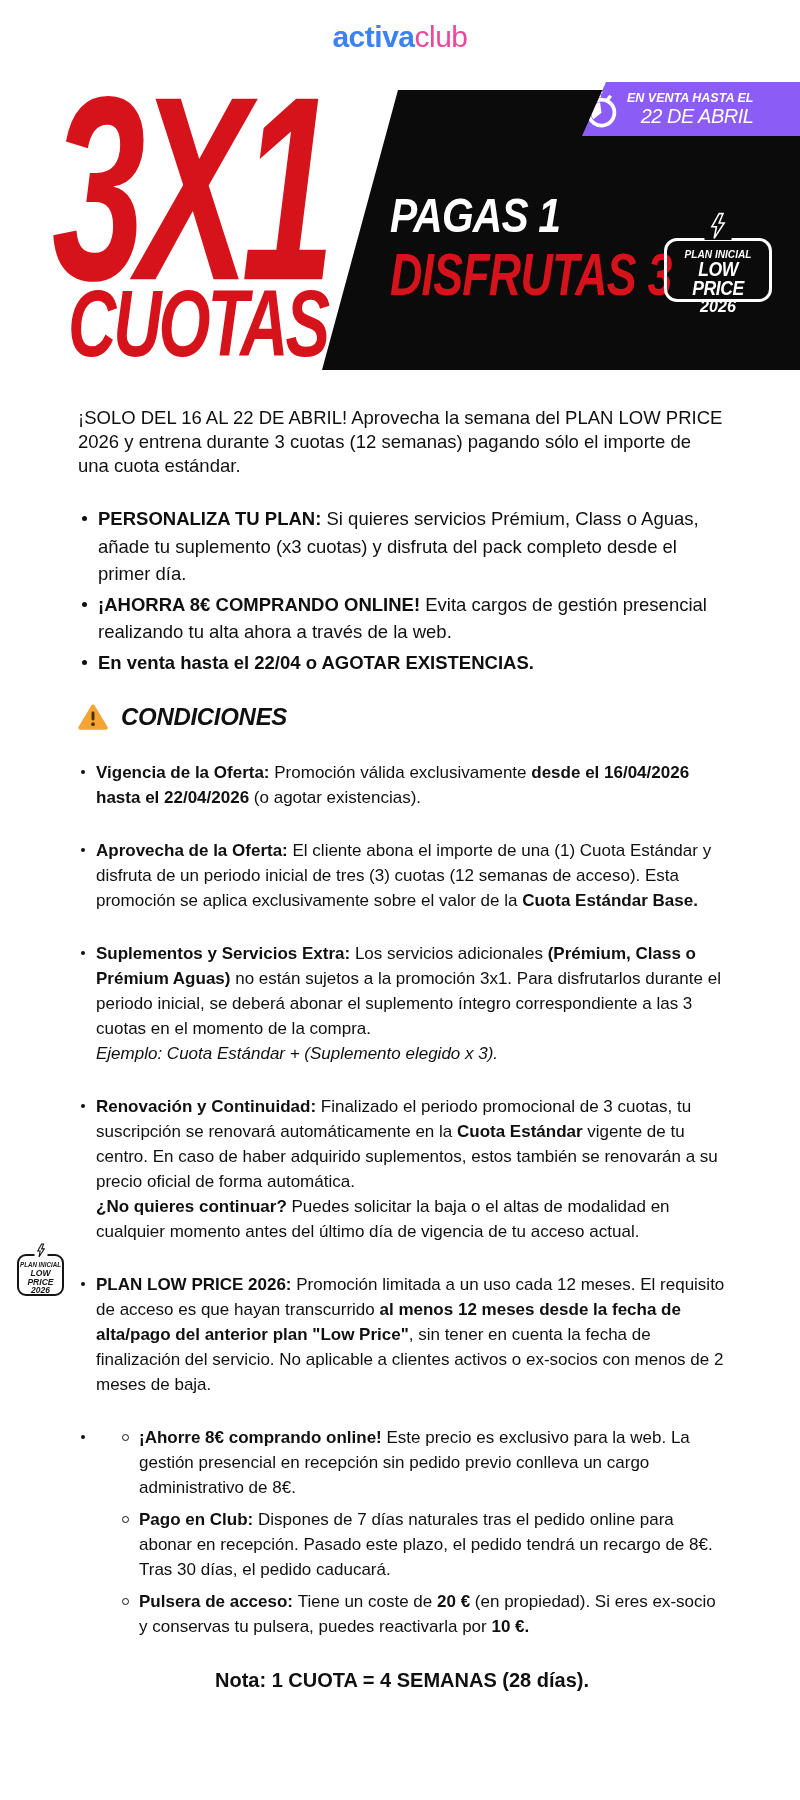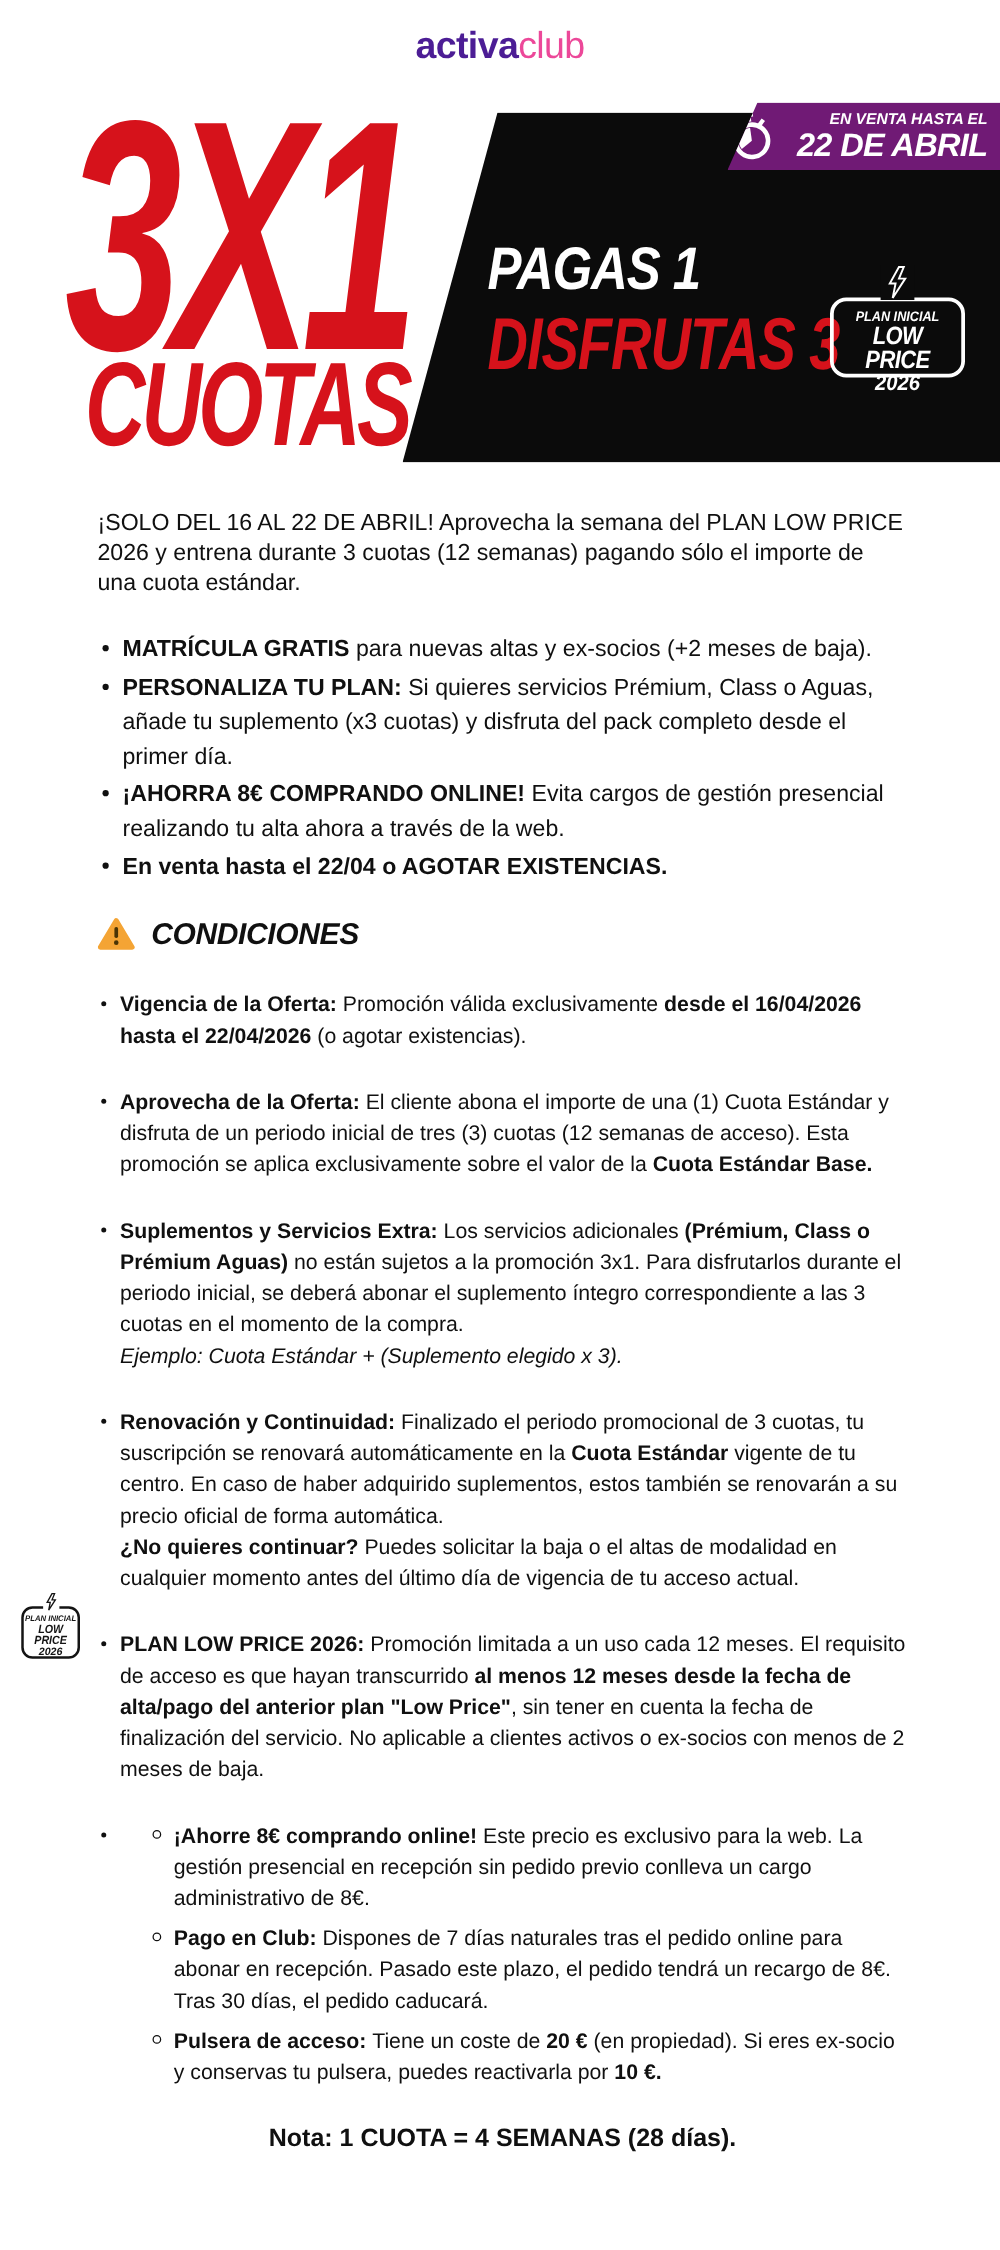--- a/index.html
+++ b/index.html
@@ -1,34 +1,34 @@
 <!DOCTYPE html>
 <html><head>
 <meta charset="utf-8">
 <style>
   html,body{margin:0;padding:0;background:#ffffff;}
   .page{position:relative;width:800px;height:1800px;overflow:hidden;
         font-family:"Liberation Sans",sans-serif;color:#101010;background:#fff;}
 
   
   .logo{padding-top:20px;text-align:center;font-size:30px;line-height:34px;}
-  .logo .lg1{font-weight:700;color:#4c1d95;letter-spacing:-0.5px;}
+  .logo .lg1{font-weight:700;color:#3b82f6;letter-spacing:-0.5px;}
   .logo .lg2{font-weight:400;color:#ec4899;letter-spacing:-0.5px;}
 
   
   .hero{position:absolute;top:0;left:0;width:800px;height:390px;}
   .hero-black{position:absolute;left:322px;top:90px;width:478px;height:280px;background:#0b0b0b;
               clip-path:polygon(76px 0,478px 0,478px 280px,0 280px);}
-  .ribbon{position:absolute;left:582px;top:82px;width:218px;height:54px;background:#701a75;
+  .ribbon{position:absolute;left:582px;top:82px;width:218px;height:54px;background:#8b5cf6;
           clip-path:polygon(24px 0,218px 0,218px 54px,0 54px);
-          display:flex;align-items:center;justify-content:space-between;gap:7px;
+          display:flex;align-items:center;justify-content:flex-start;gap:7px;
           padding-right:10px;box-sizing:border-box;z-index:3;color:#fff;}
   .ribbon-text{text-align:right;font-style:italic;line-height:1;}
   .ribbon-l1{font-size:12.5px;font-weight:700;letter-spacing:0;}
-  .ribbon-l2{font-size:26px;font-weight:700;margin-top:2px;letter-spacing:-0.5px;}
+  .ribbon-l2{font-size:20px;font-weight:400;margin-top:2px;letter-spacing:-0.5px;}
   .stopwatch{transform:rotate(-8deg);}
 
   .h3x1{position:absolute;left:52px;top:58px;z-index:2;color:#d6121b;font-weight:700;font-style:italic;
         font-size:210px;line-height:1;letter-spacing:-10px;white-space:nowrap;
         transform:scale(0.8,1.25);transform-origin:left top;}
   .hcuotas{position:absolute;left:68px;top:276px;z-index:2;color:#d6121b;font-weight:700;font-style:italic;
         font-size:88px;line-height:1;letter-spacing:-4px;white-space:nowrap;
         transform:scale(0.76,1.08);transform-origin:left top;}
   .pagas{position:absolute;left:390px;top:192px;z-index:3;color:#ffffff;font-weight:700;font-style:italic;
         font-size:48px;line-height:1;letter-spacing:-1px;white-space:nowrap;
@@ -125,21 +125,20 @@
       <div class="pb-l1">PLAN INICIAL</div>
       <div class="pb-l2">LOW PRICE</div>
       <div class="pb-l3">2026</div>
     </div>
   </section>
 
   <main>
     <p class="intro" id="intro"><span>¡SOLO DEL 16 AL 22 DE ABRIL! Aprovecha la semana del PLAN LOW PRICE 2026 y entrena durante 3 cuotas (12 semanas) pagando sólo el importe de una cuota estándar.</span></p>
 
     <ul class="highlights" id="highlights">
-        <li><span class="b">MATRÍCULA GRATIS</span><span> para nuevas altas y ex-socios (+2 meses de baja).</span></li>
         <li><span class="b">PERSONALIZA TU PLAN:</span><span> Si quieres servicios Prémium, Class o Aguas, añade tu suplemento (x3 cuotas) y disfruta del pack completo desde el primer día.</span></li>
         <li><span class="b">¡AHORRA 8€ COMPRANDO ONLINE!</span><span> Evita cargos de gestión presencial realizando tu alta ahora a través de la web.</span></li>
         <li><span class="b">En venta hasta el 22/04 o AGOTAR EXISTENCIAS.</span></li>
       </ul>
 
     <h2 class="cond-heading">
       <svg width="30" height="27" viewBox="0 0 24 22">
         <path d="M12 2 L22.4 19.4 L1.6 19.4 Z" fill="#f4a434" stroke="#f4a434" stroke-width="3.2" stroke-linejoin="round"></path>
         <rect x="10.8" y="6.2" width="2.4" height="7.2" rx="1.1" fill="#4a3405"></rect>
         <circle cx="12" cy="16.4" r="1.5" fill="#4a3405"></circle>

